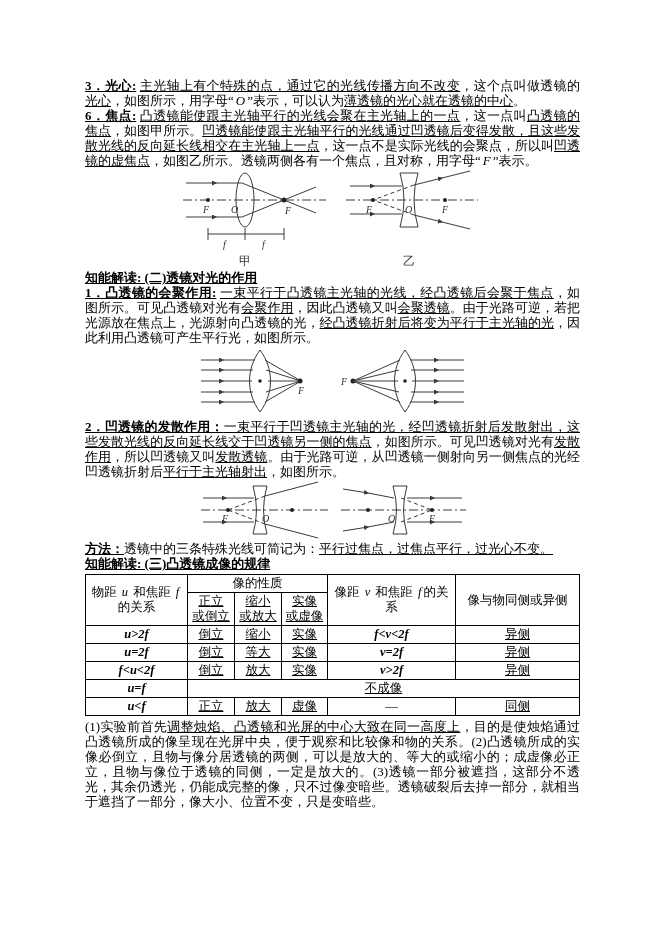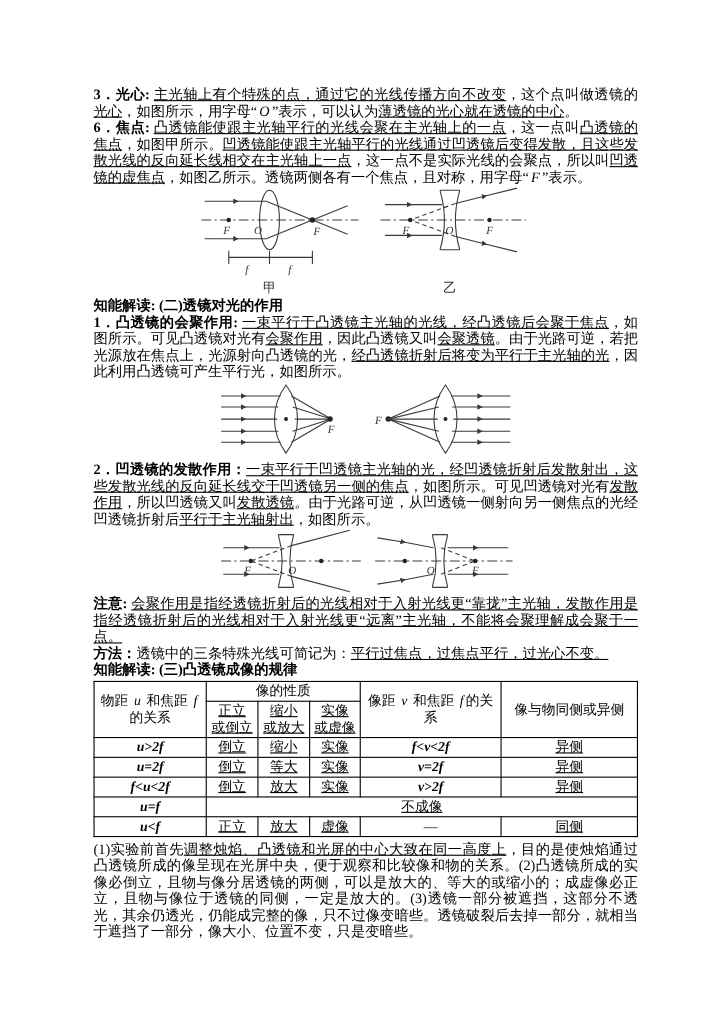--- a/index.html
+++ b/index.html
@@ -4,21 +4,21 @@
 <style>
   html,body{margin:0;padding:0;}
   body{width:661px;height:935px;background:#ffffff;overflow:hidden;}
   .content{
     width:495px;margin-left:85px;padding-top:78px;
     font-family:"Liberation Serif","DejaVu Serif",serif;
     font-size:13px;line-height:15px;color:#000;
     text-align:justify;
   }
   p{margin:0;}
-  .b{font-weight:700;}
+  .b{font-weight:700;text-decoration:underline;}
   .u{text-decoration:underline;text-align:center;}
   .i{font-style:italic;font-family:"Liberation Serif",serif;padding:0 2px;}
   .fig{text-align:center;margin:2px 0;}
   svg{vertical-align:top;}
   .diag{stroke:#3a3a3a;stroke-width:1;fill:none;}
   .dash{stroke:#3a3a3a;stroke-width:1;fill:none;stroke-dasharray:4 3;}
   .axis{stroke:#3a3a3a;stroke-width:1;fill:none;stroke-dasharray:9 3 2 3;}
   .dot{fill:#222;stroke:none;}
   .lbl{font-family:"Liberation Serif",serif;font-style:italic;font-size:10px;fill:#333;stroke:none;}
   .cjk{font-family:"Liberation Serif","DejaVu Serif",serif;font-size:12px;fill:#333;stroke:none;font-style:normal;}
@@ -161,21 +161,20 @@
         <polyline class="diag" points="209,17 236,17 264,17" marker-mid="url(#ah3)"></polyline>
         <polyline class="diag" points="209,41 236,41 264,41" marker-mid="url(#ah3)"></polyline>
         <circle class="dot" cx="170" cy="29" r="2"></circle>
         <circle class="dot" cx="234" cy="29" r="2"></circle>
         <text class="lbl" x="190" y="41">O</text>
         <text class="lbl" x="231" y="41">F</text>
       </g>
     </svg>
   </div>
 
-  <p><span class="b">注意:</span><span> </span><span class="u">会聚作用是指经透镜折射后的光线相对于入射光线更“靠拢”主光轴，发散作用是指经透镜折射后的光线相对于入射光线更“远离”主光轴，不能将会聚理解成会聚于一点。</span></p>
   <p><span class="b">方法：</span><span>透镜中的三条特殊光线可简记为：</span><span class="u">平行过焦点，过焦点平行，过光心不变。</span></p>
   <p><span class="b">知能解读: (三)凸透镜成像的规律</span></p>
 
   <table>
     <colgroup>
       <col style="width:102px">
         <col style="width:47px">
         <col style="width:47px">
       <col style="width:46px">
         <col style="width:128px">

